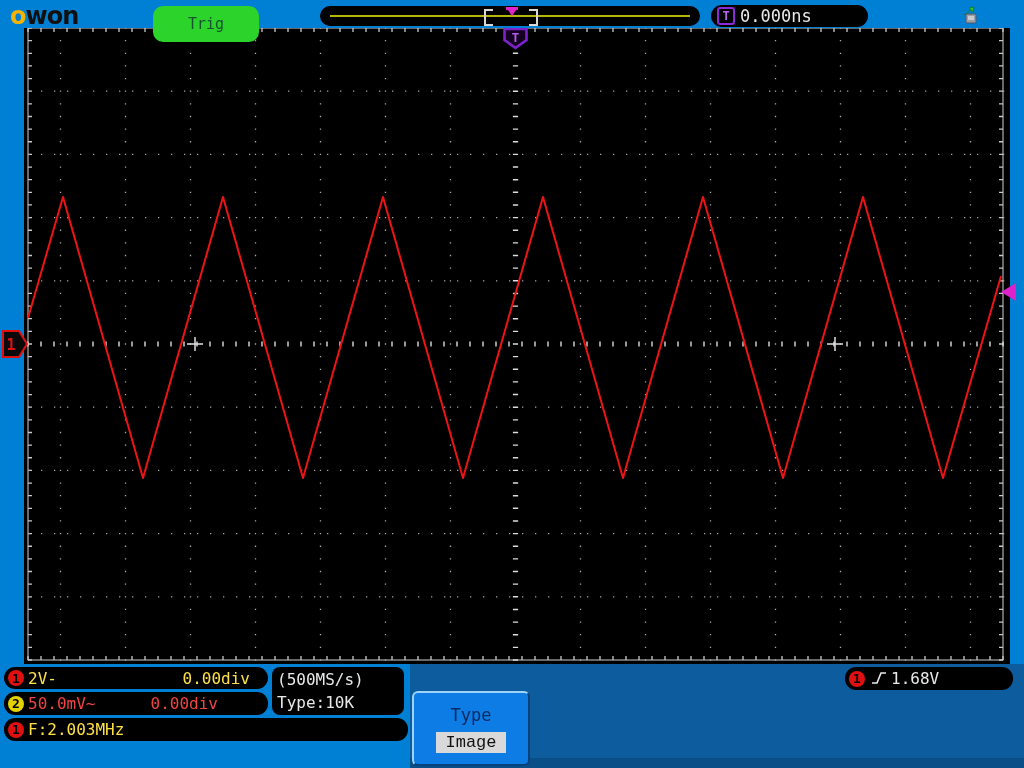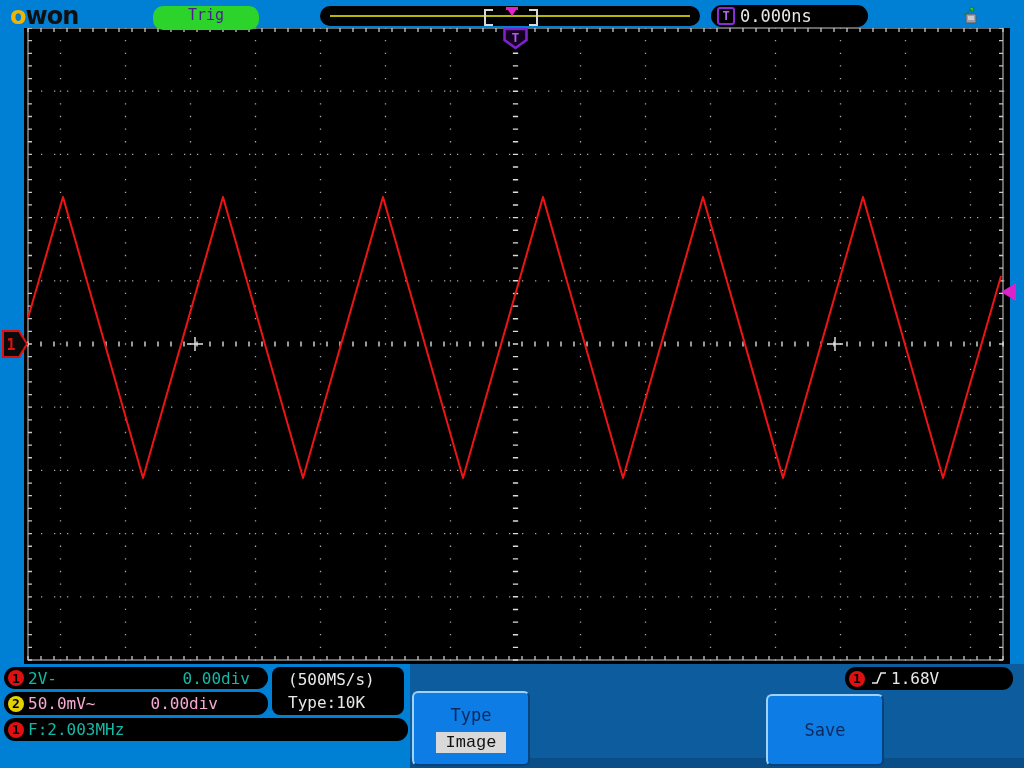--- a/index.html
+++ b/index.html
@@ -4,22 +4,22 @@
 <style>
   html,body{margin:0;padding:0;}
   body{width:1024px;height:768px;position:relative;background:#0080d4;overflow:hidden;
        font-family:"DejaVu Sans Mono","Liberation Mono",monospace;}
   .abs{position:absolute;}
   
   #topbar{left:0;top:4px;width:1024px;height:24px;background:#0080d4;z-index:5;}
   #logo{left:10px;top:-2px;font-family:"DejaVu Sans","Liberation Sans",sans-serif;
         font-weight:bold;font-size:24px;letter-spacing:-1px;}
   #logo .o{color:#f2b400;} #logo .rest{color:#101010;}
-  #trig-pill{left:153px;top:2px;width:106px;height:24px;background:#2bd32b;border-radius:10px;
-             display:flex;justify-content:center;font-size:15px;color:#4c1d95;}
+  #trig-pill{left:153px;top:2px;width:106px;height:36px;background:#2bd32b;border-radius:10px;
+             display:flex;align-items:center;justify-content:center;font-size:15px;color:#14532d;}
   #hpos-pill{left:320px;top:2px;width:380px;height:20px;background:#000;border-radius:10px;}
   #hpos-line{left:10px;top:9px;width:360px;height:2px;background:#b5b50a;}
   .bracket{top:3px;width:7px;height:13px;border-top:2px solid #d8d8d8;border-bottom:2px solid #d8d8d8;}
   #bracket-l{left:164px;border-left:2px solid #d8d8d8;}
   #bracket-r{left:209px;border-right:2px solid #d8d8d8;}
   #hpos-marker-bar{left:186px;top:1px;width:12px;height:3px;background:#e322c9;}
   #hpos-marker-tri{left:188px;top:4px;width:0;height:0;border-left:4px solid transparent;
                    border-right:4px solid transparent;border-top:6px solid #e322c9;}
   #ttime-pill{left:711px;top:1px;width:157px;height:22px;background:#000;border-radius:11px;
               display:flex;align-items:center;color:#e8e8e8;font-size:17px;}
@@ -28,28 +28,28 @@
               font-size:12px;font-weight:bold;line-height:14px;}
   
   #scope{left:0;top:0;z-index:1;}
   
   #bottombar{left:0;top:664px;width:1024px;height:104px;background:#0080d4;z-index:5;}
   .pill{position:absolute;background:#000;border-radius:11px;display:flex;align-items:center;
         font-size:16px;}
   .badge{width:16px;height:16px;border-radius:50%;margin:0 4px 0 4px;display:flex;flex:0 0 16px;
          align-items:center;justify-content:center;font-size:13px;font-weight:bold;color:#000;}
   .badge.red{background:#e01010;} .badge.yellow{background:#e3d200;}
-  .redtxt{color:#14b8a6;} .yeltxt{color:#f9a8d4;}
+  .redtxt{color:#fde047;} .yeltxt{color:#ef4444;}
   #ch1-pill{left:4px;top:3px;width:264px;height:22px;}
   #ch2-pill{left:4px;top:28px;width:264px;height:23px;}
   #ch1-pill .val{margin-left:auto;padding-right:18px;}
   #ch2-pill .val{margin-left:auto;padding-right:50px;}
   #acq-pill{left:272px;top:3px;width:132px;height:48px;border-radius:8px;flex-direction:column;
             align-items:flex-start;justify-content:center;color:#e8e8e8;}
-  #acq-pill div{padding-left:16px;line-height:23px;}
+  #acq-pill div{padding-left:5px;line-height:23px;}
   #freq-pill{left:4px;top:54px;width:404px;height:23px;}
   #menu-panel{left:410px;top:0;width:614px;height:104px;background:#0c5c9e;}
   #menu-strip{left:410px;top:94px;width:614px;height:10px;background:#094e86;}
   #m-pill{left:413px;top:3px;width:124px;height:23px;color:#e8e8e8;padding-left:13px;}
   #trig-level-pill{left:845px;top:3px;width:168px;height:23px;color:#e8e8e8;}
   #trig-level-pill svg{margin:0 4px 0 2px;}
   .softkey{position:absolute;background:#0d7ce4;border:2px solid;
            border-color:#9fd2f8 #07427c #07427c #9fd2f8;border-radius:6px;
            color:#0a2a5e;font-size:17px;display:flex;flex-direction:column;
            align-items:center;justify-content:center;cursor:pointer;}
@@ -127,16 +127,13 @@
     <svg width="16" height="15" viewBox="0 0 16 15">
       <path d="M1,12 H6 L10,2 H15" fill="none" stroke="#e8e8e8" stroke-width="1.6"></path>
     </svg>
     <span>1.68V</span>
   </div>
 
   <div id="type-btn" class="softkey">
     <span>Type</span>
     <span class="value">Image</span>
   </div>
-  <div id="save-btn" class="softkey">
-    <span>Save</span>
-  </div>
 </div>
 
 </body></html>

